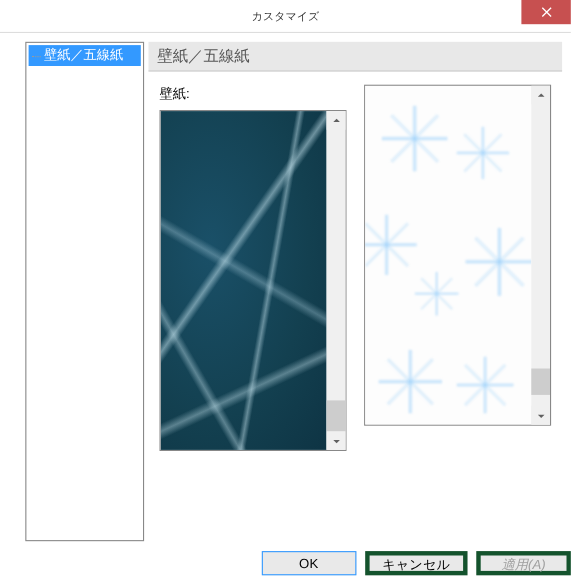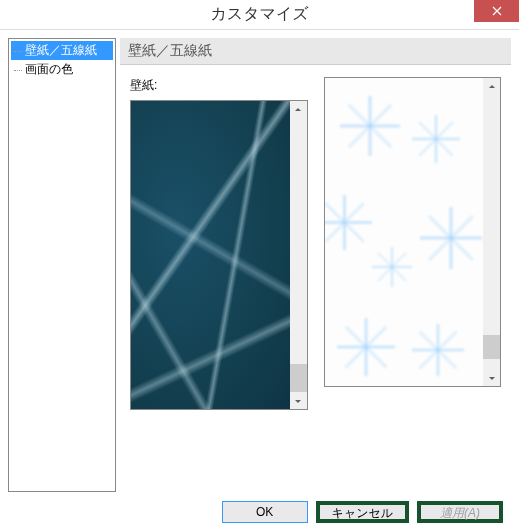--- a/index.html
+++ b/index.html
@@ -1,23 +1,23 @@
 <!DOCTYPE html>
 <html><head>
 <meta charset="utf-8">
 <style>
 * { box-sizing: border-box; margin: 0; padding: 0; font-family: "Meiryo UI", "MS UI Gothic", sans-serif; font-size: 12px; }
 body { background: #fff; width: 519px; height: 532px; overflow: hidden; }
 
 .titlebar { height: 30px; background: #fff; border-bottom: 1px solid #ddd; display: flex; align-items: center; justify-content: center; position: relative; }
-.titlebar-text { color: #333; font-size: 16px; }
+.titlebar-text { color: #333; font-size: 10px; }
 .close-btn { position: absolute; right: 0; top: 0; width: 45px; height: 22px; background: #c75050; color: #fff; display: flex; align-items: center; justify-content: center; cursor: pointer; }
 .close-btn svg { width: 10px; height: 10px; }
 
-.content { display: flex; height: calc(100% - 30px - 40px); padding: 8px 8px 0 8px; gap: 4px; }
+.content { display: flex; height: calc(100% - 30px - 40px); padding: 8px 8px 0 8px; gap: 4px; margin-left: 15px; }
 
 .tree { width: 108px; border: 1px solid #888; padding: 2px; background: #fff; }
 .tree-item { padding: 1px 4px 1px 14px; position: relative; cursor: pointer; white-space: nowrap; }
 .tree-item::before { content: ""; position: absolute; left: 3px; top: 50%; width: 8px; border-top: 1px dotted #999; }
 .tree-item.selected { background: #3399ff; color: #fff; }
 
 .panel { flex: 1; display: flex; flex-direction: column; }
 .panel-header { background: #e8e8e8; padding: 4px 8px; color: #555; font-size: 14px; border-bottom: 1px solid #ccc; }
 .panel-body { flex: 1; display: flex; gap: 16px; padding: 12px 10px 0 10px; }
 
@@ -44,42 +44,41 @@
 
 .staff-tex { width: 100%; height: 100%; background: #fdfdfd; position: relative; }
 .spark { position: absolute; background:
   linear-gradient(0deg, transparent 46%, rgba(160,210,250,.7) 50%, transparent 54%),
   linear-gradient(90deg, transparent 46%, rgba(160,210,250,.7) 50%, transparent 54%),
   linear-gradient(45deg, transparent 47%, rgba(180,220,250,.5) 50%, transparent 53%),
   linear-gradient(-45deg, transparent 47%, rgba(180,220,250,.5) 50%, transparent 53%);
   border-radius: 50%; filter: blur(1px);
 }
 
-.button-row { height: 40px; display: flex; justify-content: flex-end; align-items: center; gap: 8px; padding: 0 16px; }
+.button-row { height: 40px; display: flex; justify-content: flex-end; align-items: center; gap: 8px; padding: 0 0; }
 .btn { min-width: 86px; height: 22px; border: 4px solid #14532d; background: #e9e9e9; cursor: pointer; padding: 0 12px; }
 .btn:disabled { color: #a0a0a0; cursor: default; font-style: italic; }
 .btn.default { border: 1px solid #3399ff; }
 </style>
 </head>
 <body>
 
 <div class="titlebar">
   <span class="titlebar-text">カスタマイズ</span>
   <div class="close-btn">
     <svg viewBox="0 0 10 10">
         <path d="M1 1 L9 9 M9 1 L1 9" stroke="#fff" stroke-width="1.2"></path>
       </svg>
   </div>
 </div>
 
 <div class="content">
 
   <div class="tree">
     <div class="tree-item selected">壁紙／五線紙</div>
-    <div class="tree-item">画面の色</div>
   </div>
 
   <div class="panel">
     <div class="panel-header">壁紙／五線紙</div>
     <div class="panel-body">
 
       <div class="col">
         <div class="col-label">壁紙:</div>
         <div class="preview-wrap">
           <div class="preview">

